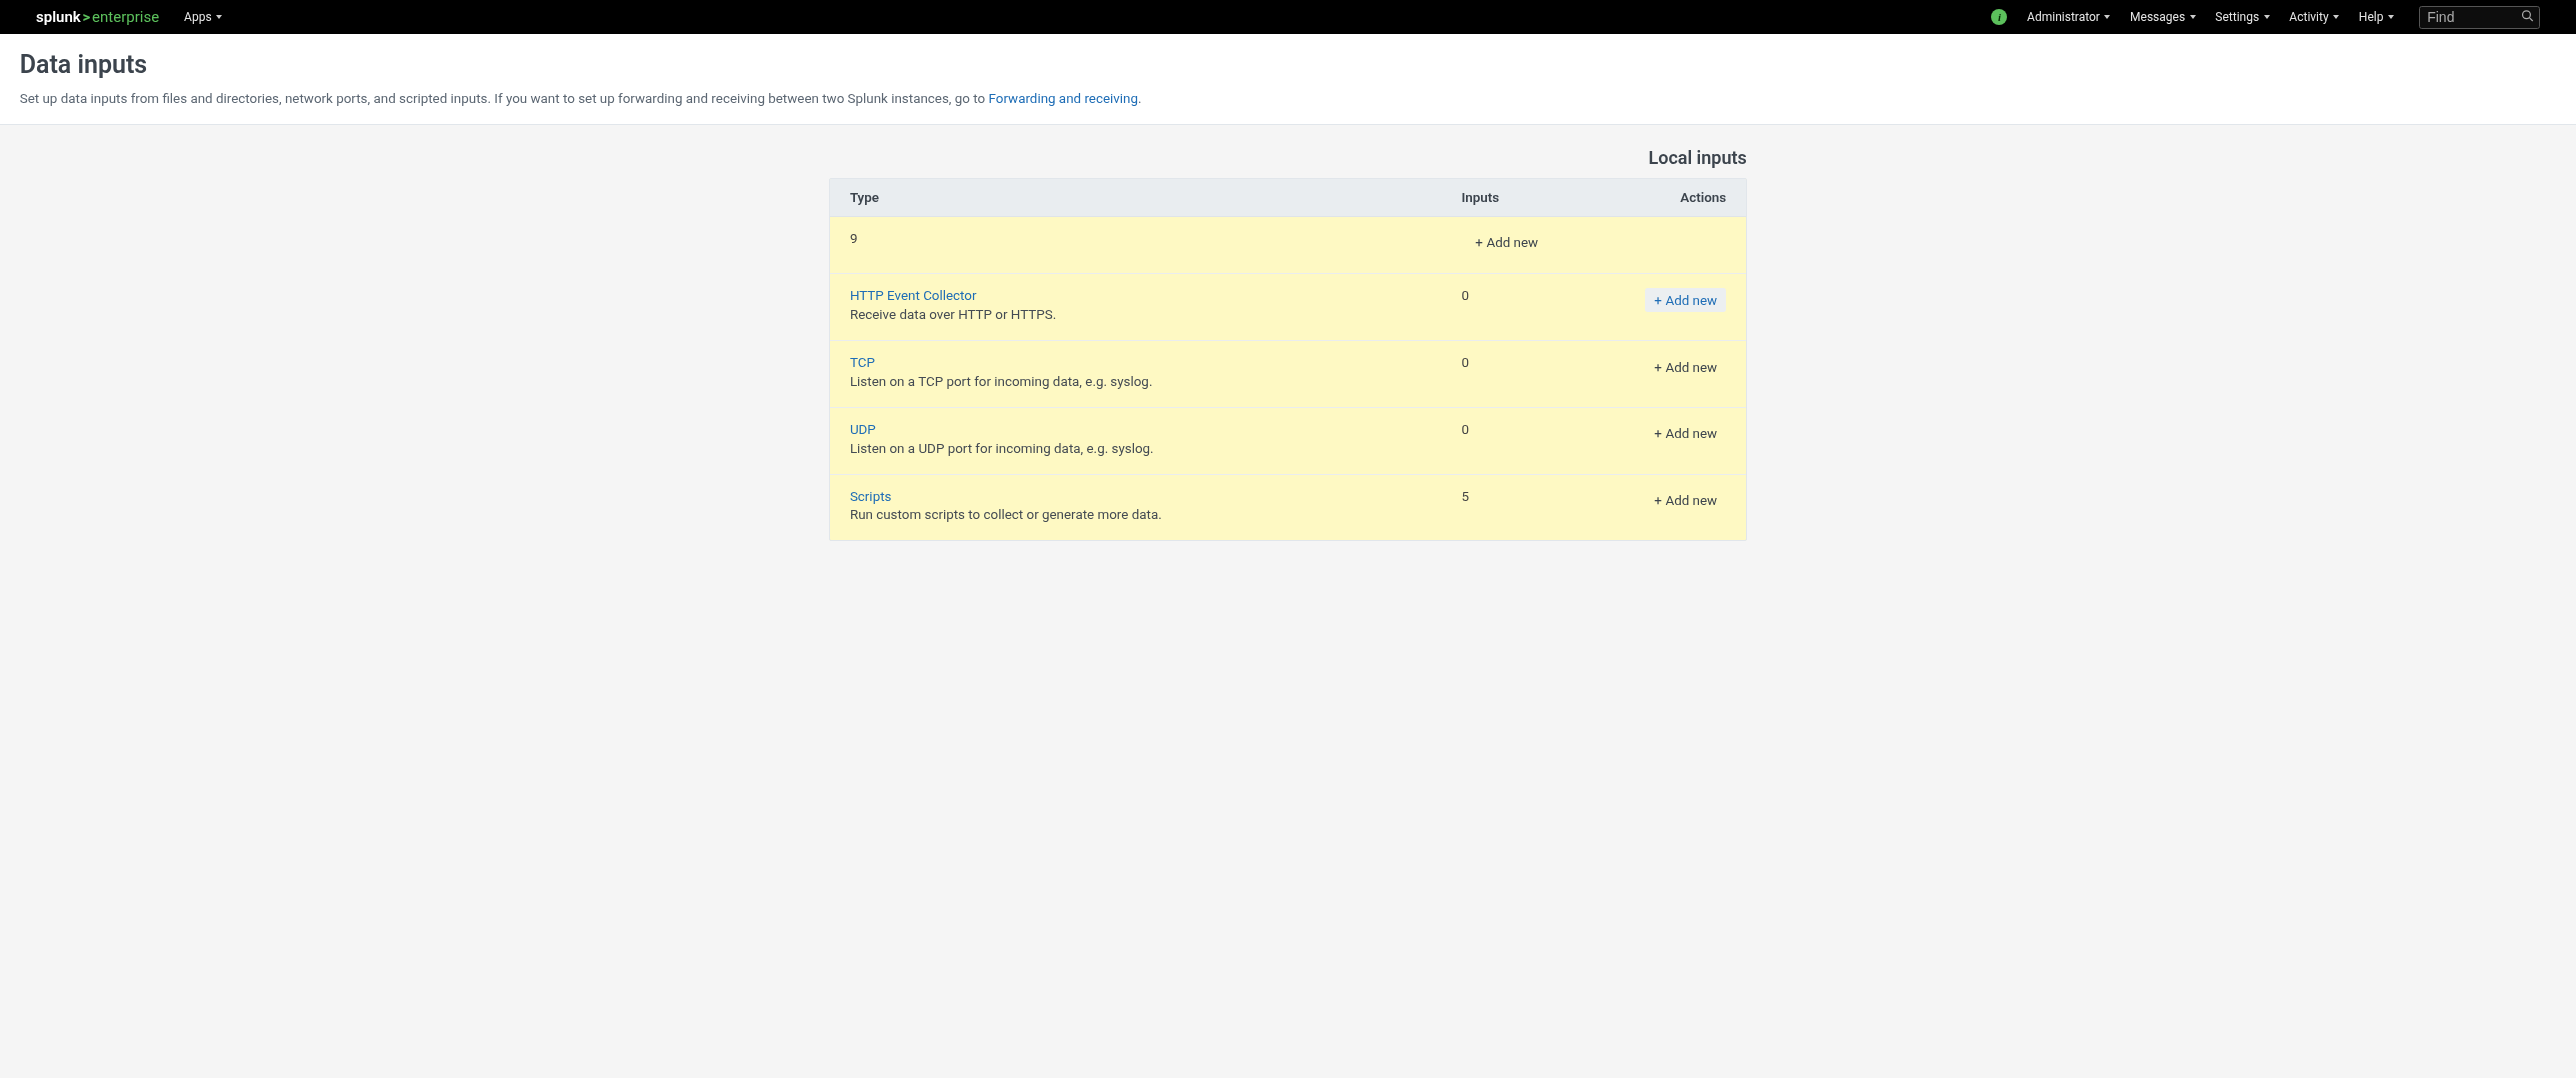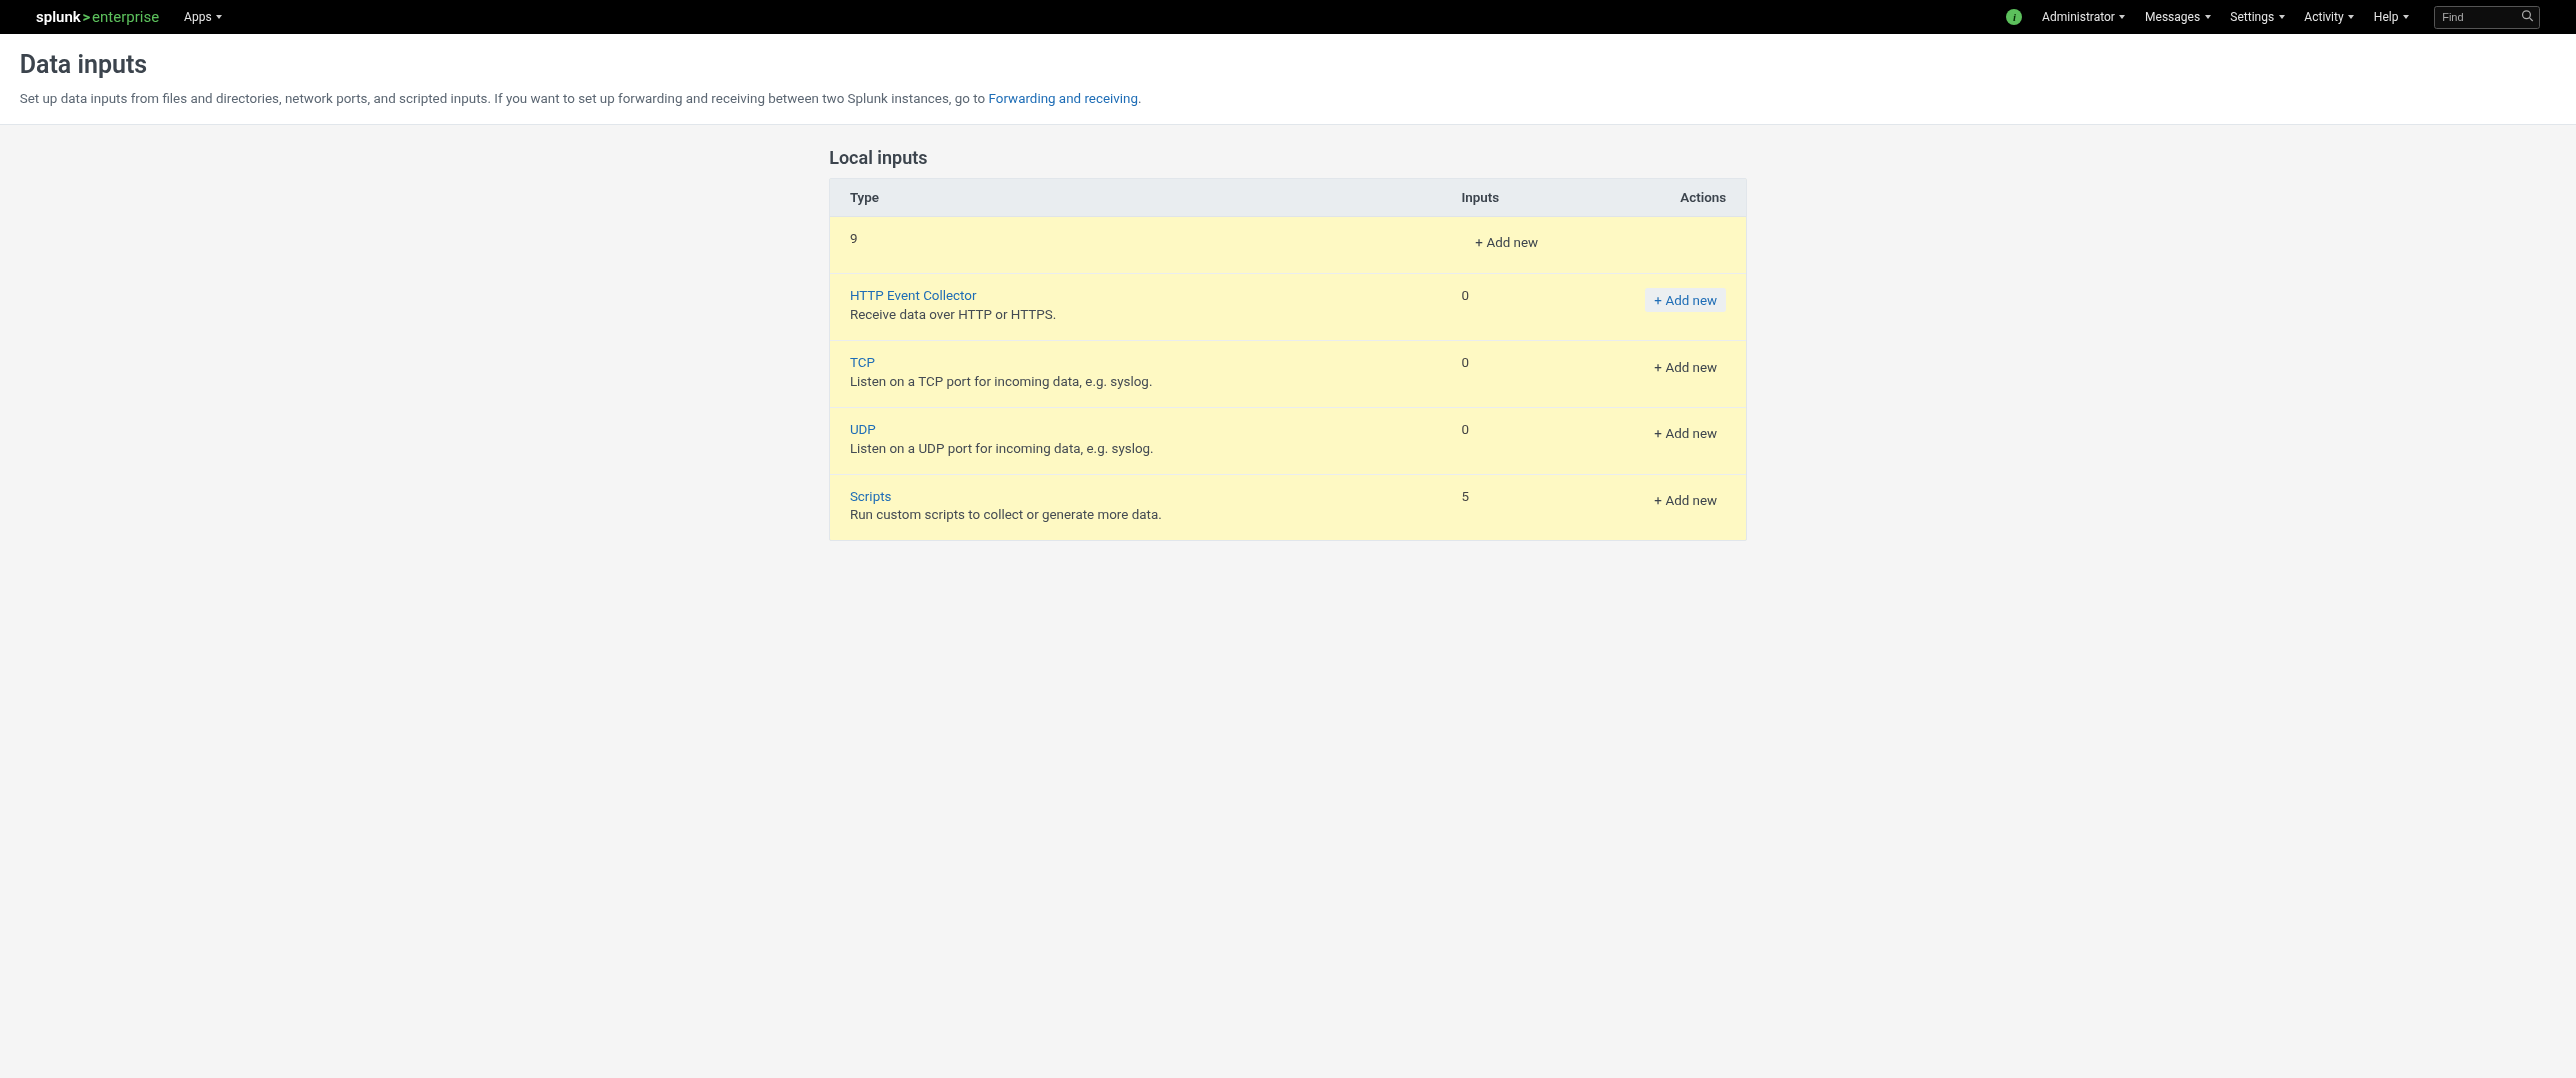--- a/index.html
+++ b/index.html
@@ -64,23 +64,23 @@
     .find-box {
       position: relative;
       margin-left: 5.4px;
     }
     .find-box input {
       background: #0d0d0d;
       border: 0.9px solid #555;
       border-radius: 2.7px;
       color: #ccc;
       padding: 2.7px 25px 2.7px 7.2px;
-      width: 106px;
+      width: 121px;
       height: 23px;
-      font-size: 11px;
+      font-size: 14px;
     }
     .find-box input::placeholder { color: #aaa; }
     .find-box .search-icon {
       position: absolute;
       right: 6.3px; top: 50%;
       transform: translateY(-50%);
       color: #aaa;
     }
 
     
@@ -105,20 +105,21 @@
     .content {
       max-width: 939px;
       margin: 21.5px auto 36px;
       padding: 0 10.7px;
     }
     .section-title {
       font-size: 18px;
       font-weight: 600;
       color: #3c444d;
       margin-bottom: 10.7px;
+      text-align: right;
     }
     .card {
       background: #fef9c3;
       border: 0.9px solid #e1e6eb;
       border-radius: 2px;
       overflow: hidden;
     }
     .tbl-head {
       display: grid;
       grid-template-columns: 1fr 125px 179px;

